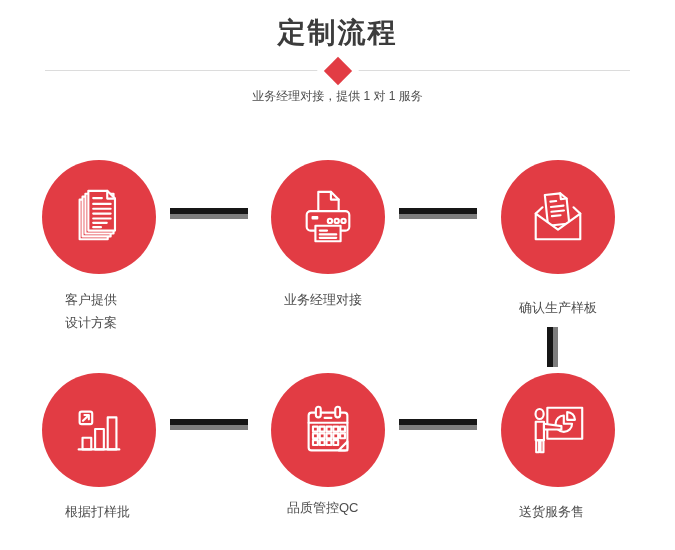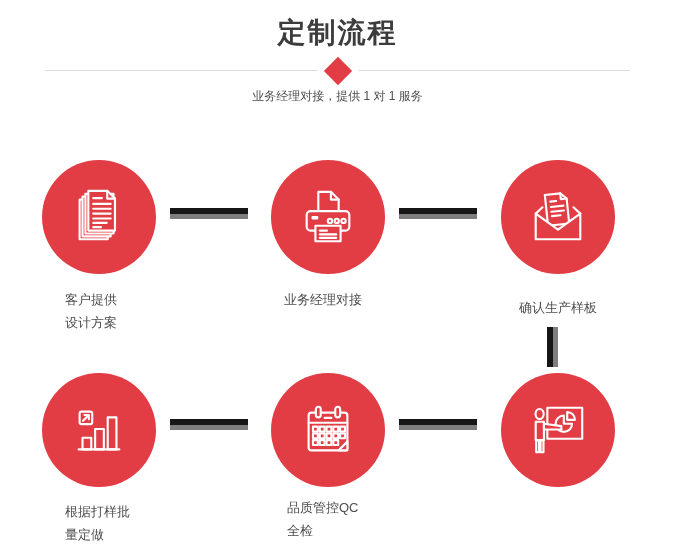--- a/index.html
+++ b/index.html
@@ -156,21 +156,20 @@
         <path d="M17 16.5 h4.5 v4.5"></path>
         <rect x="15" y="40" width="9" height="12"></rect>
         <rect x="28" y="31" width="9" height="21"></rect>
         <rect x="41" y="19" width="9" height="33"></rect>
         <line x1="11" y1="52" x2="53" y2="52"></line>
       </g>
     </svg>
   </div>
   <div class="label l4">
     <div>根据打样批</div>
-    <div>量定做</div>
   </div>
 
   <div class="circle c5">
     <svg width="62" height="62" viewBox="0 0 64 64">
       <g class="ic">
         <rect class="msk" x="12" y="14" width="40" height="39" rx="3"></rect>
         <line x1="12" y1="24.5" x2="52" y2="24.5"></line>
         <rect class="msk" x="19.5" y="8" width="5" height="11" rx="2.5"></rect>
         <rect class="msk" x="39.5" y="8" width="5" height="11" rx="2.5"></rect>
         <line x1="28.5" y1="19.5" x2="35.5" y2="19.5"></line>
@@ -187,33 +186,33 @@
         <rect x="16.5" y="42.5" width="5" height="5"></rect>
           <rect x="23.5" y="42.5" width="5" height="5"></rect>
           <rect x="30.5" y="42.5" width="5" height="5"></rect>
           <rect x="37.5" y="42.5" width="5" height="5"></rect>
         <path class="msk" d="M43 53 L52 44 L52 53 Z"></path>
       </g>
     </svg>
   </div>
   <div class="label l5">
     <div>品质管控QC</div>
-    <div>全检</div>
   </div>
 
   <div class="circle c6">
     <svg width="62" height="62" viewBox="0 0 64 64">
       <g class="ic">
         <rect x="21" y="9" width="36" height="32"></rect>
         <path d="M38 25.5 L38 17 A8.5 8.5 0 1 0 46.5 25.5 Z"></path>
         <path d="M41.5 13.5 A8 8 0 0 1 49.5 21.5 L41.5 21.5 Z"></path>
         <ellipse cx="13" cy="15.5" rx="4.2" ry="5.2"></ellipse>
         <rect x="9" y="23.5" width="8.5" height="19"></rect>
         <path class="msk" d="M17.5 25.5 L35.5 28 L35.5 31.5 L17.5 31.5 Z"></path>
         <rect x="9.5" y="42.5" width="3" height="12.5"></rect>
         <rect x="14" y="42.5" width="3" height="12.5"></rect>
       </g>
     </svg>
   </div>
   <div class="label l6">
+    <div>送货服务售</div>
   </div>
 
 </div>
 
 </body></html>

